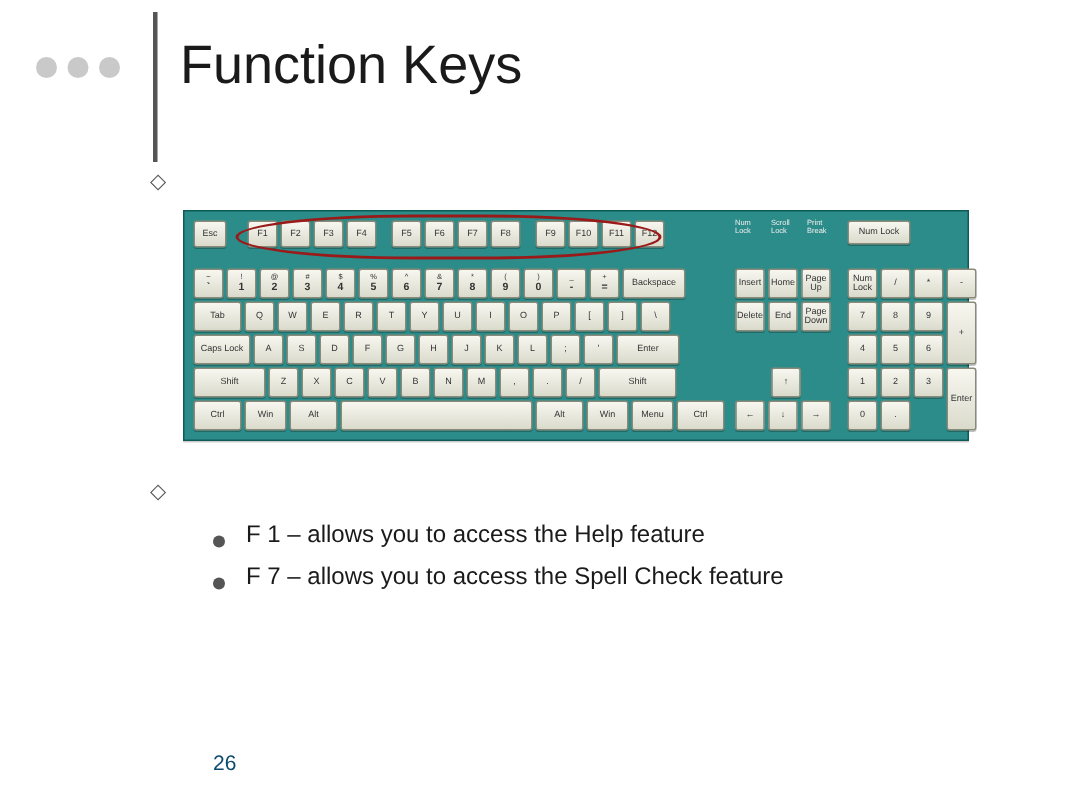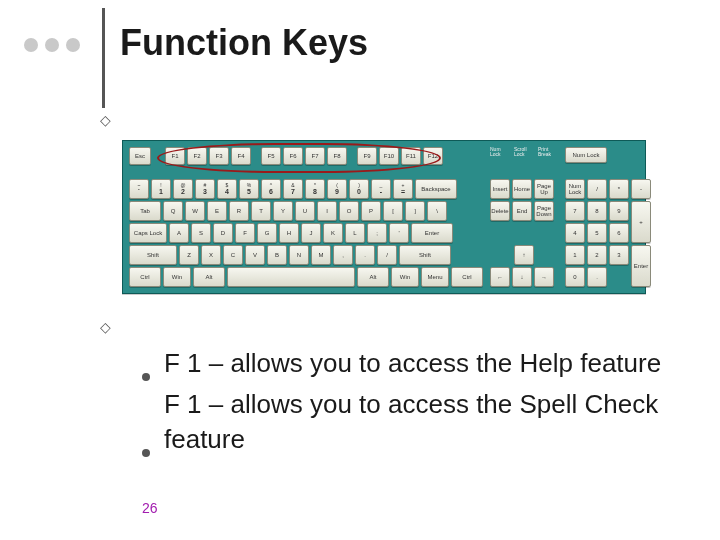--- a/index.html
+++ b/index.html
@@ -39,21 +39,21 @@
     top: 8px;
     width: 0;
     height: 100px;
     border-left: 3px solid #555;
   }
   .title {
     position: absolute;
     left: 120px;
     top: 22px;
     font-size: 36px;
-    font-weight: 700;
+    font-weight: 400;
   }
   .content {
     position: absolute;
     left: 100px;
     top: 105px;
     width: 590px;
   }
   .b1 {
     display: flex;
     align-items: flex-start;
@@ -63,38 +63,38 @@
   }
   .b1 .bullet {
     font-size: 14px;
     margin-right: 14px;
     margin-top: 7px;
     color: #555;
   }
   .b2-list { margin-left: 42px; }
   .b2 {
     display: flex;
-    align-items: flex-end;
-    font-size: 26px;
+    align-items: center;
+    font-size: 16px;
     line-height: 1.35;
     margin-bottom: 6px;
   }
   .b2 .bullet {
     width: 8px; height: 8px; border-radius: 50%;
     background: #555;
     margin-right: 14px;
     margin-top: 9px;
     flex-shrink: 0;
   }
   .pagenum {
     position: absolute;
     left: 142px;
     top: 500px;
     font-size: 14px;
-    color: #a21caf;
+    color: #0c4a6e;
   }
 
   
   .kbd-wrap {
     margin: 6px 0 18px 22px;
     width: 510px;
     background: #2b8c89;
     padding: 7px;
     box-shadow: inset 0 0 0 1px #0e5a57, 0 1px 0 rgba(0,0,0,0.2);
   }
@@ -388,19 +388,19 @@
     <div class="b1">
       <span class="bullet">◇</span>
     </div>
     <div class="b2-list" id="b2list">
         <div class="b2">
           <span class="bullet"></span>
           <span>F 1 – allows you to access the Help feature</span>
         </div>
         <div class="b2">
           <span class="bullet"></span>
-          <span>F 1 – allows you to access the Spell Check feature</span>
+          <span>F 7 – allows you to access the Spell Check feature</span>
         </div>
       </div>
   </div>
 
   <div class="pagenum">26</div>
 </div>
 
 </body></html>

